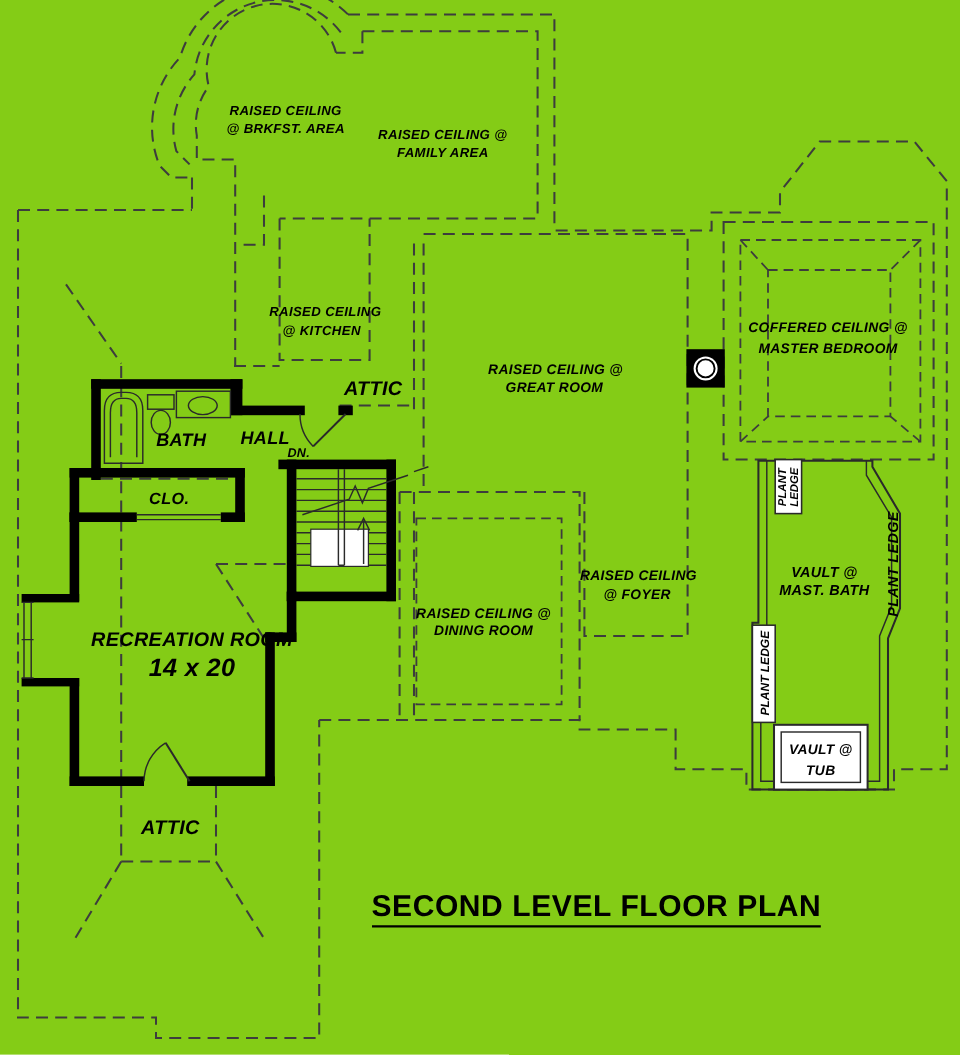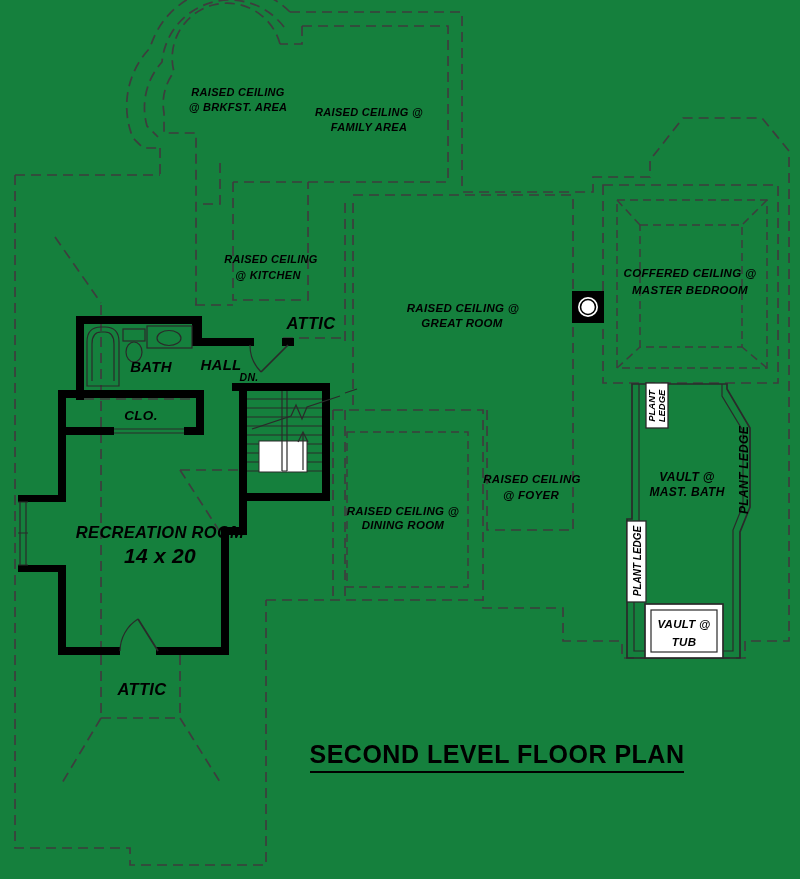--- a/index.html
+++ b/index.html
@@ -1,16 +1,16 @@
 <!DOCTYPE html>
 <html><head>
 <meta charset="utf-8">
 <style>
   html,body{margin:0;padding:0;background:#ffffff;}
-  .page{position:relative;width:800px;height:879px;background:#15803d;overflow:hidden;}
+  .page{position:relative;width:800px;height:879px;background:#84cc16;overflow:hidden;}
   svg{display:block;}
   .d1{stroke:#3d3d3d;stroke-width:1.7;fill:none;stroke-dasharray:10 6;}
   .d2{stroke:#3d3d3d;stroke-width:1.5;fill:none;stroke-dasharray:8 5;}
   .s1{stroke:#2a2a2a;stroke-width:1.7;fill:none;}
   .s2{stroke:#2a2a2a;stroke-width:1.2;fill:none;}
   .wall{fill:#000000;stroke:none;}
   .whitebox{fill:#ffffff;stroke:#2a2a2a;stroke-width:1.3;}
   text{font-family:"Liberation Sans",sans-serif;font-weight:bold;font-style:italic;
        fill:#000000;text-anchor:middle;letter-spacing:.3px;}
   .t11{font-size:11px;} .t115{font-size:11.5px;} .t12{font-size:12px;}

